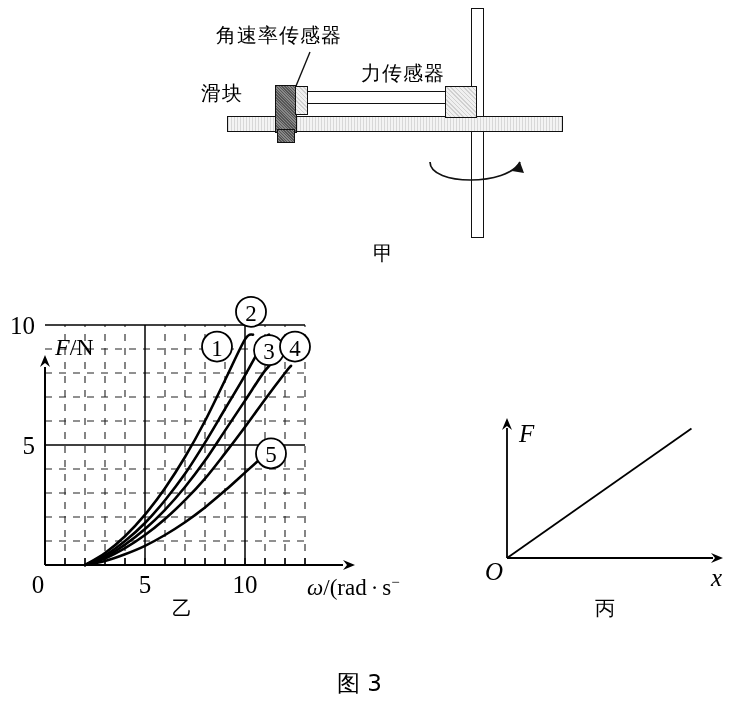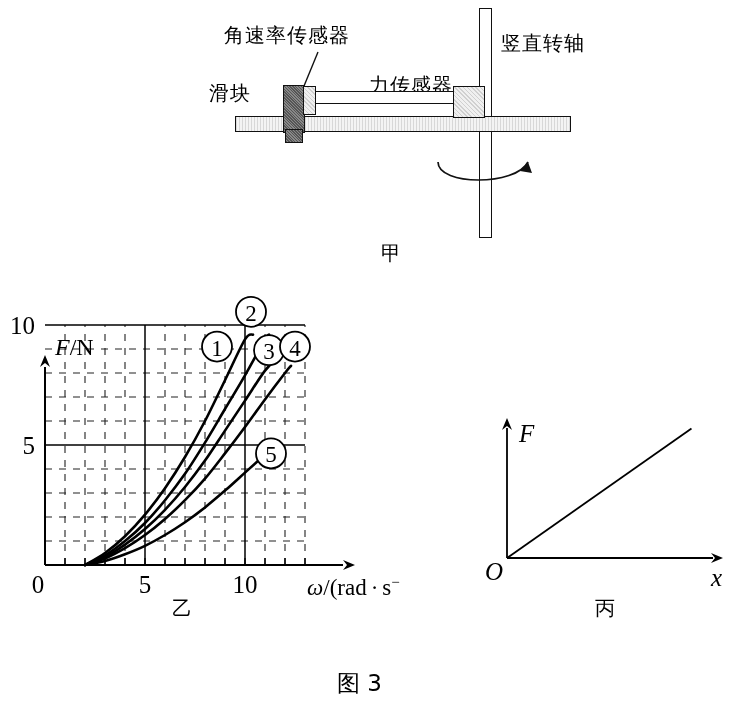--- a/index.html
+++ b/index.html
@@ -8,21 +8,21 @@
     background:#ffffff;
     font-family:"Liberation Serif", serif;
     color:#000;
     position:relative;
     overflow:hidden;
   }
   .abs{position:absolute;}
   .cn{font-family:"DejaVu Sans", sans-serif;}
 
   
-  #apparatus{left:16px;top:0;width:719px;height:270px;}
+  #apparatus{left:8px;top:0;width:719px;height:270px;}
 
   .app-label{font-size:20px;letter-spacing:1px;white-space:nowrap;}
 
   
   .shaft{
     background:#fff;border:1.6px solid #111;
   }
   
   .rod{
     background:#efefef;border:1.4px solid #111;
@@ -54,23 +54,22 @@
 </style>
 </head>
 <body>
 
 <div class="abs" id="apparatus">
 
   <div class="abs app-label cn" style="left:208px;top:22px;">角速率传感器</div>
 
   <div class="abs app-label cn" style="left:193px;top:80px;">滑块</div>
 
-  <div class="abs app-label cn" style="left:353px;top:60px;margin-top:12px;">力传感器</div>
+  <div class="abs app-label cn" style="left:353px;top:60px;">力传感器</div>
 
-  <div class="abs app-label cn" style="left:485px;top:30px;">竖直转轴</div>
 
 
   <svg class="abs" style="left:0;top:0;" width="737" height="270">
     <line x1="302" y1="52" x2="288" y2="86" stroke="#111" stroke-width="1.4"></line>
   </svg>
 
   <div class="abs shaft" style="left:463px;top:8px;width:11px;height:228px;"></div>
 
   <div class="abs rod rod-fill" style="left:219px;top:116px;width:334px;height:14px;"></div>
 

